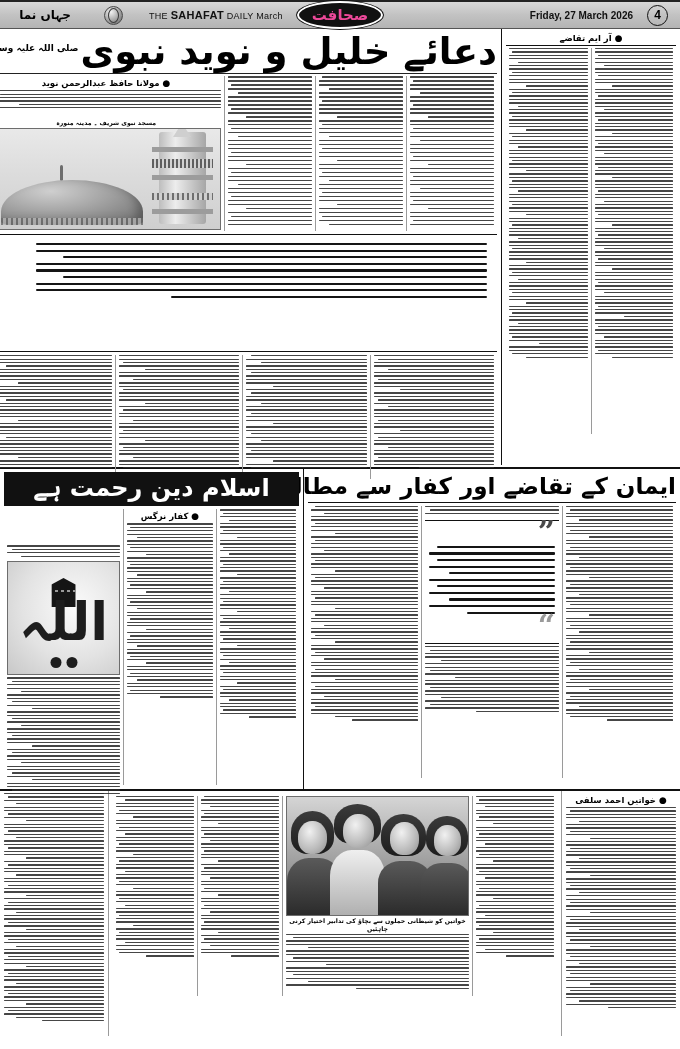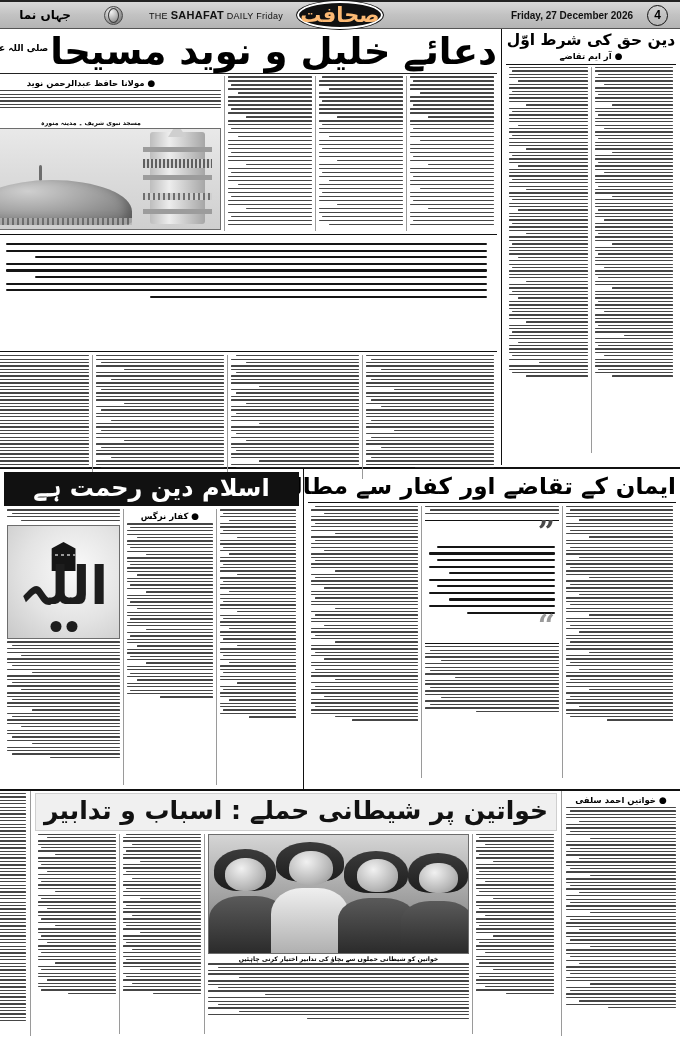--- a/index.html
+++ b/index.html
@@ -34,22 +34,22 @@
     border:1px solid #3a3a3a;border-radius:50%;
   }
   .mh-title{
     margin-left:26px;font-family:"Liberation Sans",sans-serif;
     font-size:9px;letter-spacing:.3px;color:#111;white-space:nowrap;
   }
   .mh-title b{font-size:11px;font-weight:bold;text-align:center;}
   .mh-logo{
     position:absolute;left:50%;transform:translateX(-50%);
     width:82px;height:24px;border-radius:50%/50%;
-    background:#111;color:#fdba74;display:flex;align-items:center;justify-content:center;
-    font-size:21px;font-weight:bold;direction:rtl;
+    background:#111;color:#ec4899;display:flex;align-items:center;justify-content:center;
+    font-size:15px;font-weight:bold;direction:rtl;
     border:2px solid #fff;box-shadow:0 0 0 1px #111;
   }
   .mh-date{
     margin-left:auto;font-family:"Liberation Sans",sans-serif;
     font-size:10px;font-weight:bold;color:#111;white-space:nowrap;
   }
   .mh-pageno{
     width:19px;height:19px;border-radius:50%;
     border:1.6px solid #111;display:flex;align-items:center;justify-content:center;
     font-family:"Liberation Sans",sans-serif;font-size:12px;font-weight:bold;
@@ -226,32 +226,31 @@
 <body>
 
 <div class="page">
 
   <div class="masthead">
     <div class="mh-urdu">جہاں نما</div>
     <div class="mh-globe"></div>
     <div class="mh-title">
       <span>THE</span>
       <b>SAHAFAT</b>
-      <span>DAILY Friday</span>
+      <span>DAILY March</span>
     </div>
     <div class="mh-logo">صحافت</div>
-    <div class="mh-date">Friday, 27 December 2026</div>
+    <div class="mh-date">Friday, 27 March 2026</div>
     <div class="mh-pageno">4</div>
   </div>
 
   <div style="display:flex;direction:rtl;height:436px;">
 
     <div style="width:170px;flex:none;border-left:1.6px solid #111;padding:2px 4px 0;">
       <div class="hl-right">
-        <div class="l2">دین حق کی شرط اوّل</div>
       </div>
       <div class="byline">
         <span class="dot">●</span><span>آر ایم تقاضے</span>
       </div>
       <div class="rule-thin"></div>
       <div class="cols" style="height:386px;margin-top:2px;">
         <div class="col utext tight">
           <div class="ln s1"></div>
             <div class="ln s1"></div>
             <div class="ln s2"></div>
@@ -439,21 +438,21 @@
             <div class="ln s1"></div>
             <div class="ln s2"></div>
             <div class="ln s4"></div>
         </div>
       </div>
     </div>
 
     <div style="flex:1;padding:0 4px;">
 
       <div class="hl-main">
-        <span>دعائے خلیل و نوید مسیحا</span><span class="hl-sup">صلی اللہ علیہ وسلم</span>
+        <span>دعائے خلیل و نوید نبوی</span><span class="hl-sup">صلی اللہ علیہ وسلم</span>
       </div>
       <div class="rule-mid"></div>
 
       <div style="display:flex;direction:rtl;height:155px;margin-top:2px;">
 
         <div class="col utext" style="width:84px;flex:none;">
           <div class="ln s1"></div>
             <div class="ln s2"></div>
             <div class="ln s1"></div>
             <div class="ln s1"></div>
@@ -1099,21 +1098,21 @@
               <div class="ln s3"></div>
               <div class="ln s1"></div>
             <div class="ln s1"></div>
               <div class="ln s2"></div>
               <div class="ln s1"></div>
               <div class="ln s5"></div>
           </div>
         </div>
         <div class="vrule"></div>
 
-        <div class="col" style="flex:1;">
+        <div class="col" style="flex:1;margin-top:36px;">
           <div class="utext tight" style="height:14px;">
             <div class="ln s1"></div>
               <div class="ln s2"></div>
               <div class="ln s1"></div>
               <div class="ln s3"></div>
           </div>
           <div class="photo photo-border img-calli" style="height:112px;margin:2px 0;">
             <div class="kaaba"></div>
             <div class="calli-word">اللہ</div>
             <div class="calli-dots">
@@ -1229,21 +1228,20 @@
           <div class="ln s2"></div>
           <div class="ln s1"></div>
         <div class="ln s1"></div>
           <div class="ln s3"></div>
           <div class="ln s1"></div>
           <div class="ln s5"></div>
       </div>
     </div>
 
     <div style="flex:1;padding:2px 4px 0;">
-      <div class="hl-grey">خواتین پر شیطانی حملے : اسباب و تدابیر</div>
 
       <div style="display:flex;direction:rtl;margin-top:3px;height:200px;">
         <div class="col utext tight" style="width:78px;flex:none;">
           <div class="ln s1"></div>
             <div class="ln s2"></div>
             <div class="ln s1"></div>
             <div class="ln s3"></div>
           <div class="ln s1"></div>
             <div class="ln s1"></div>
             <div class="ln s2"></div>

